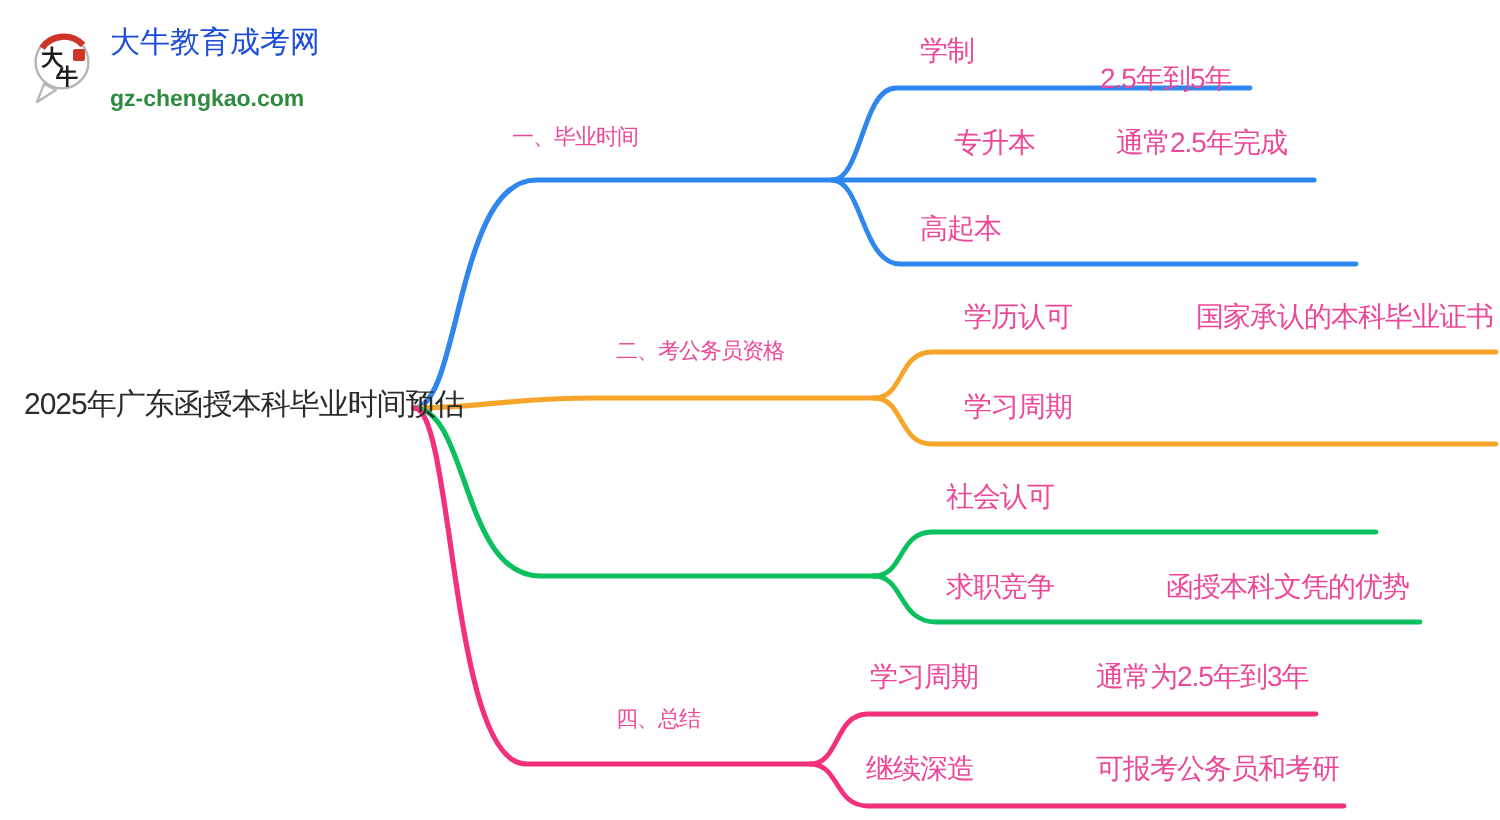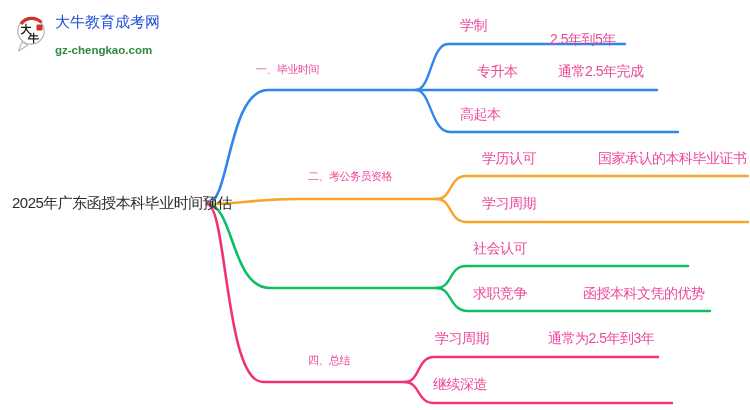--- a/index.html
+++ b/index.html
@@ -78,14 +78,15 @@
   <div class="txt" style="left:482px;top:195px">学习周期</div>
 
   <div class="txt" style="left:473px;top:240px">社会认可</div>
   <div class="txt" style="left:473px;top:285px">求职竞争</div>
   <div class="txt" style="left:583px;top:285px">函授本科文凭的优势</div>
 
   <div class="txt bnode" style="left:308px;top:352px">四、总结</div>
   <div class="txt" style="left:435px;top:330px">学习周期</div>
   <div class="txt" style="left:548px;top:330px">通常为2.5年到3年</div>
   <div class="txt" style="left:433px;top:376px">继续深造</div>
+  <div class="txt" style="left:548px;top:376px">可报考公务员和考研</div>
 
 </div>
 
 </body></html>

